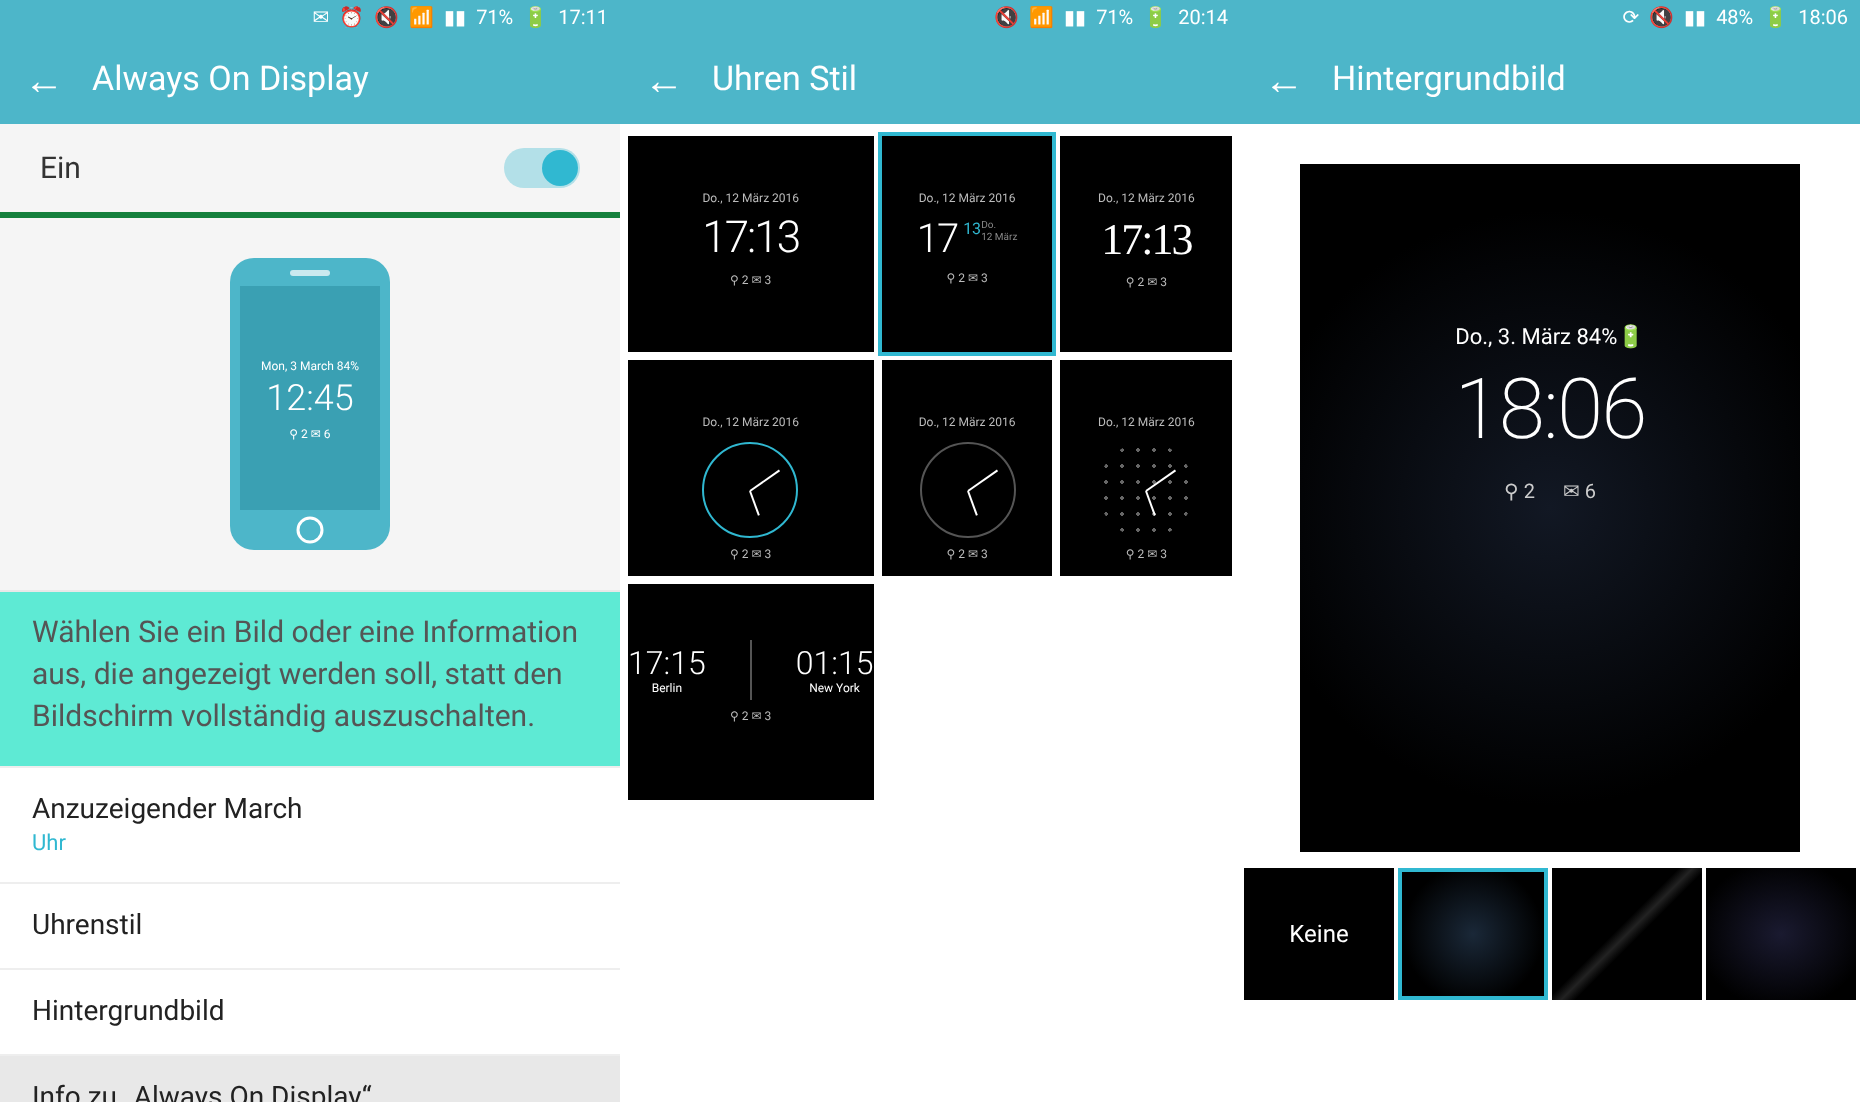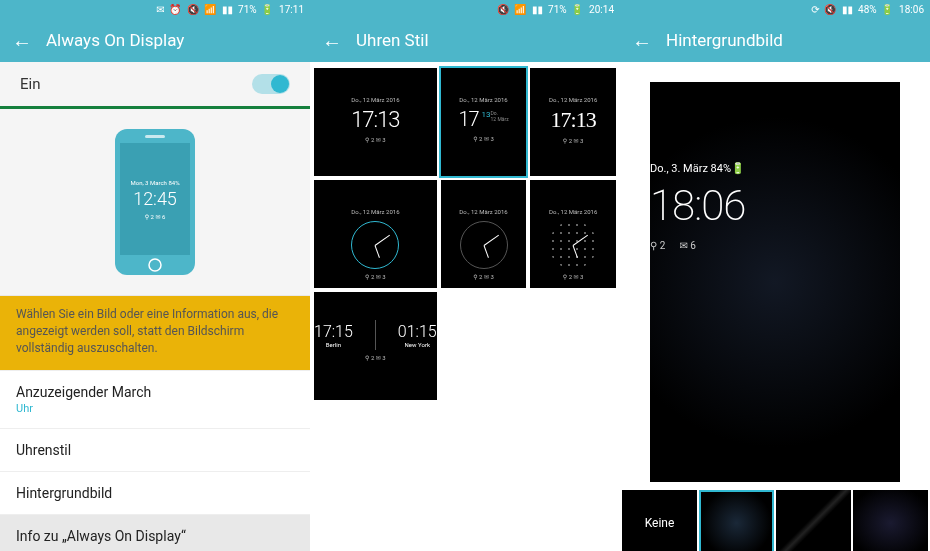--- a/index.html
+++ b/index.html
@@ -11,21 +11,21 @@
   .back-arrow { color: #fff; font-size: 20px; cursor: pointer; }
   .header-title { color: #fff; font-size: 17px; font-weight: 400; }
 
   
   .p1-toggle-row { display: flex; justify-content: space-between; align-items: center; padding: 12px 20px; background: #f5f5f5; border-bottom: 3px solid #15803d; }
   .p1-toggle-label { font-size: 15px; color: #333; }
   .toggle { width: 38px; height: 20px; background: #b3e0e8; border-radius: 10px; position: relative; cursor: pointer; }
   .toggle-knob { width: 18px; height: 18px; background: #30b8d1; border-radius: 50%; position: absolute; right: 1px; top: 1px; }
   .p1-preview { background: #f5f5f5; padding: 18px 0; display: flex; justify-content: center; border-bottom: 1px solid #e8e8e8;}
   .phone-illust { width: 90px; height: 150px; }
-  .p1-desc { padding: 10px 16px 14px; font-size: 12px; color: #555; line-height: 1.4; background:#eab308; }
+  .p1-desc { padding: 10px 16px 14px; font-size: 15px; color: #555; line-height: 1.4; background:#5eead4; }
   .p1-item { padding: 13px 16px; border-top: 1px solid #eee; cursor: pointer; background:#fff; }
   .p1-item-title { font-size: 14px; color: #222; }
   .p1-item-sub { font-size: 11px; color: #30b8d1; margin-top: 2px; }
   .p1-item.highlight { background: #e8e8e8; }
 
   
   .p2-grid { padding: 6px 4px; display: grid; grid-template-columns: repeat(3, 1fr); gap: 4px; background: #fff; }
   .thumb { background: #000; height: 108px; display: flex; flex-direction: column; justify-content: flex-start; align-items: center; color: #fff; cursor: pointer; position: relative; padding-top:28px; gap:4px; font-size:7px;}
   .thumb.selected { outline: 2px solid #30b8d1; }
   .thumb .big { font-size: 22px; font-weight:300; letter-spacing: -1px; }
@@ -36,21 +36,21 @@
   .analog::after { width:13px; height:1px; transform:rotate(70deg);}
   .analog.ticks { border:1px solid #555;}
   .analog.dotted { background-image: radial-gradient(circle, #666 1px, transparent 1px); background-size:8px 8px;}
   .dual { display:flex; gap:22px; align-items:center;}
   .dual .col { text-align:center; font-size:6px;}
   .dual .t { font-size:16px; font-weight:300;}
   .sep { width:1px; height:30px; background:#555;}
 
   
   .p3-preview { display:flex; justify-content:center; padding:20px 0 8px; }
-  .big-phone { width: 250px; height: 400px; background: #000; position:relative; display:flex; flex-direction:column; color:#fff; padding-top:80px; background-image: radial-gradient(circle at 50% 50%, rgba(30,40,60,0.6) 0%, #000 70%);}
+  .big-phone { width: 250px; height: 344px; background: #000; position:relative; display:flex; flex-direction:column; align-items:center; color:#fff; padding-top:80px; background-image: radial-gradient(circle at 50% 50%, rgba(30,40,60,0.6) 0%, #000 70%);}
   .big-phone .date { font-size:11px; margin-bottom:6px;}
   .big-phone .time { font-size:42px; font-weight:200; letter-spacing:-1px;}
   .big-phone .notif { font-size:10px; margin-top:10px; display:flex; gap:14px; color:#ccc;}
   .p3-strip { display:flex; gap:2px; padding:0 2px; height:66px;}
   .wall-thumb { flex:1; background:#000; display:flex; align-items:center; justify-content:center; color:#fff; font-size:12px; cursor:pointer;}
   .wall-thumb.selected { outline:2px solid #30b8d1; outline-offset:-2px;}
   .wall-thumb.w2 { background: radial-gradient(circle, #1a2838 0%, #000 70%);}
   .wall-thumb.w3 { background: linear-gradient(135deg, #000 45%, #222 50%, #000 55%);}
   .wall-thumb.w4 { background: radial-gradient(ellipse at center, #1a1a30 0%, #000 80%);}
   .icn { display:inline-block; }

